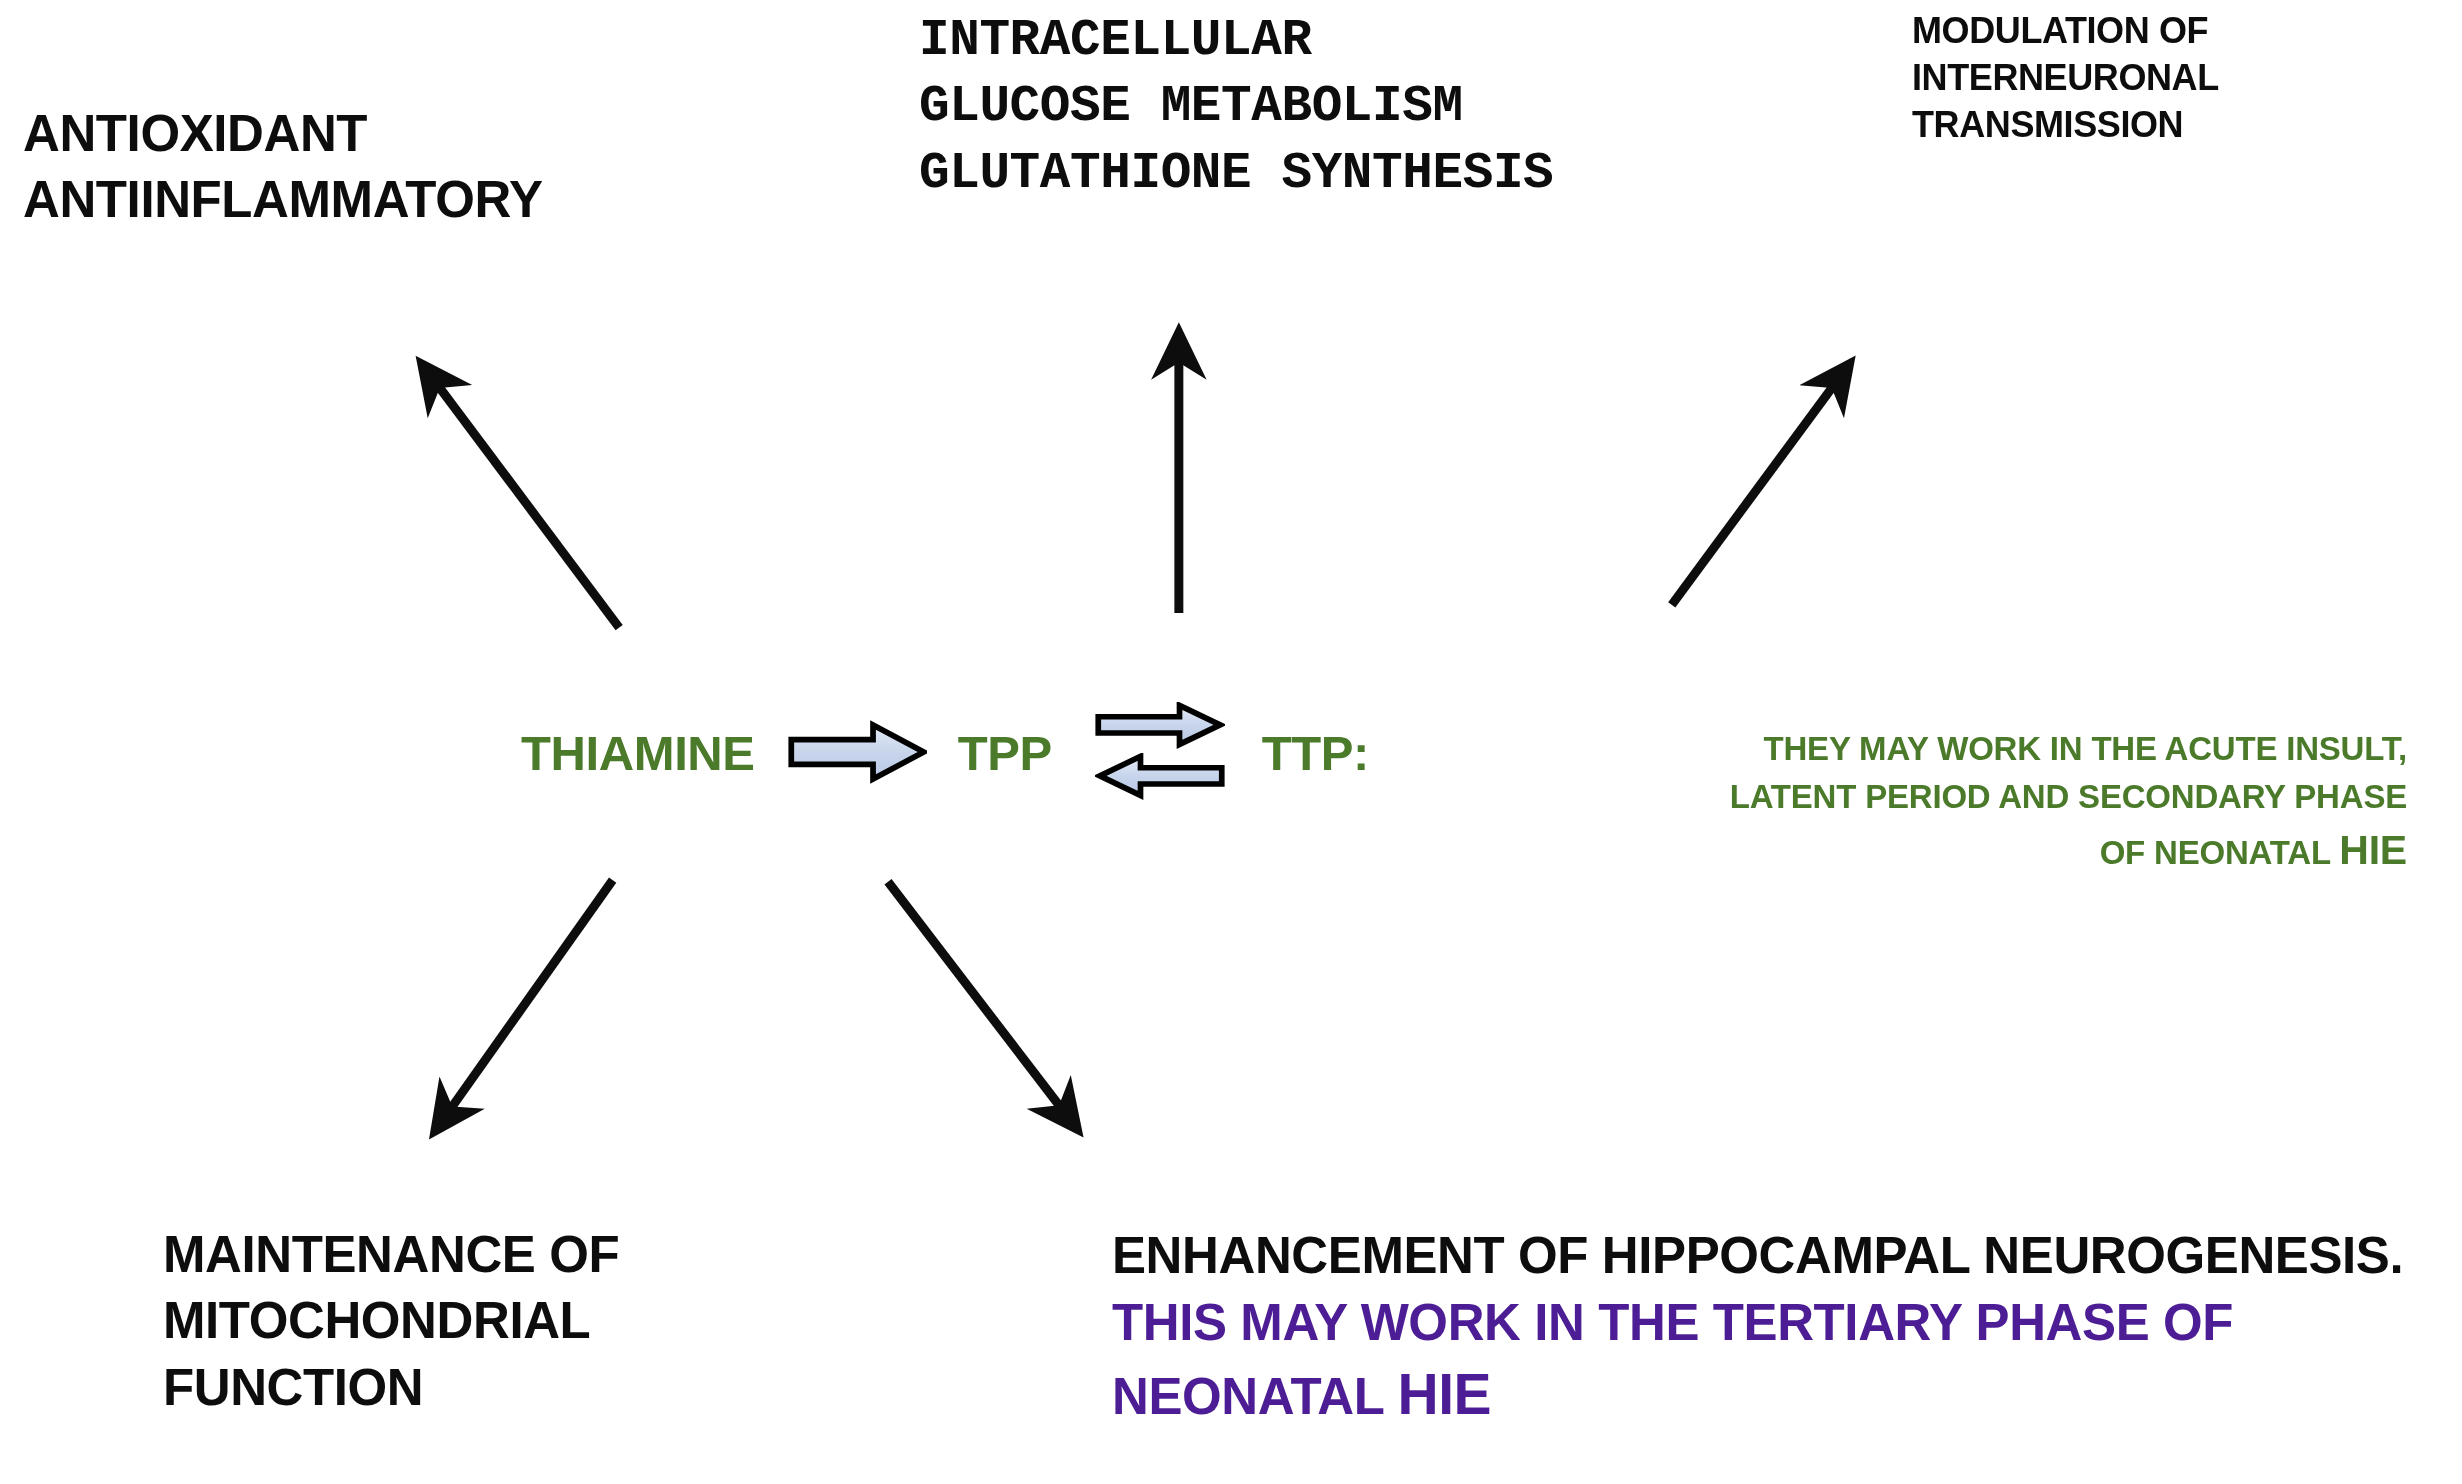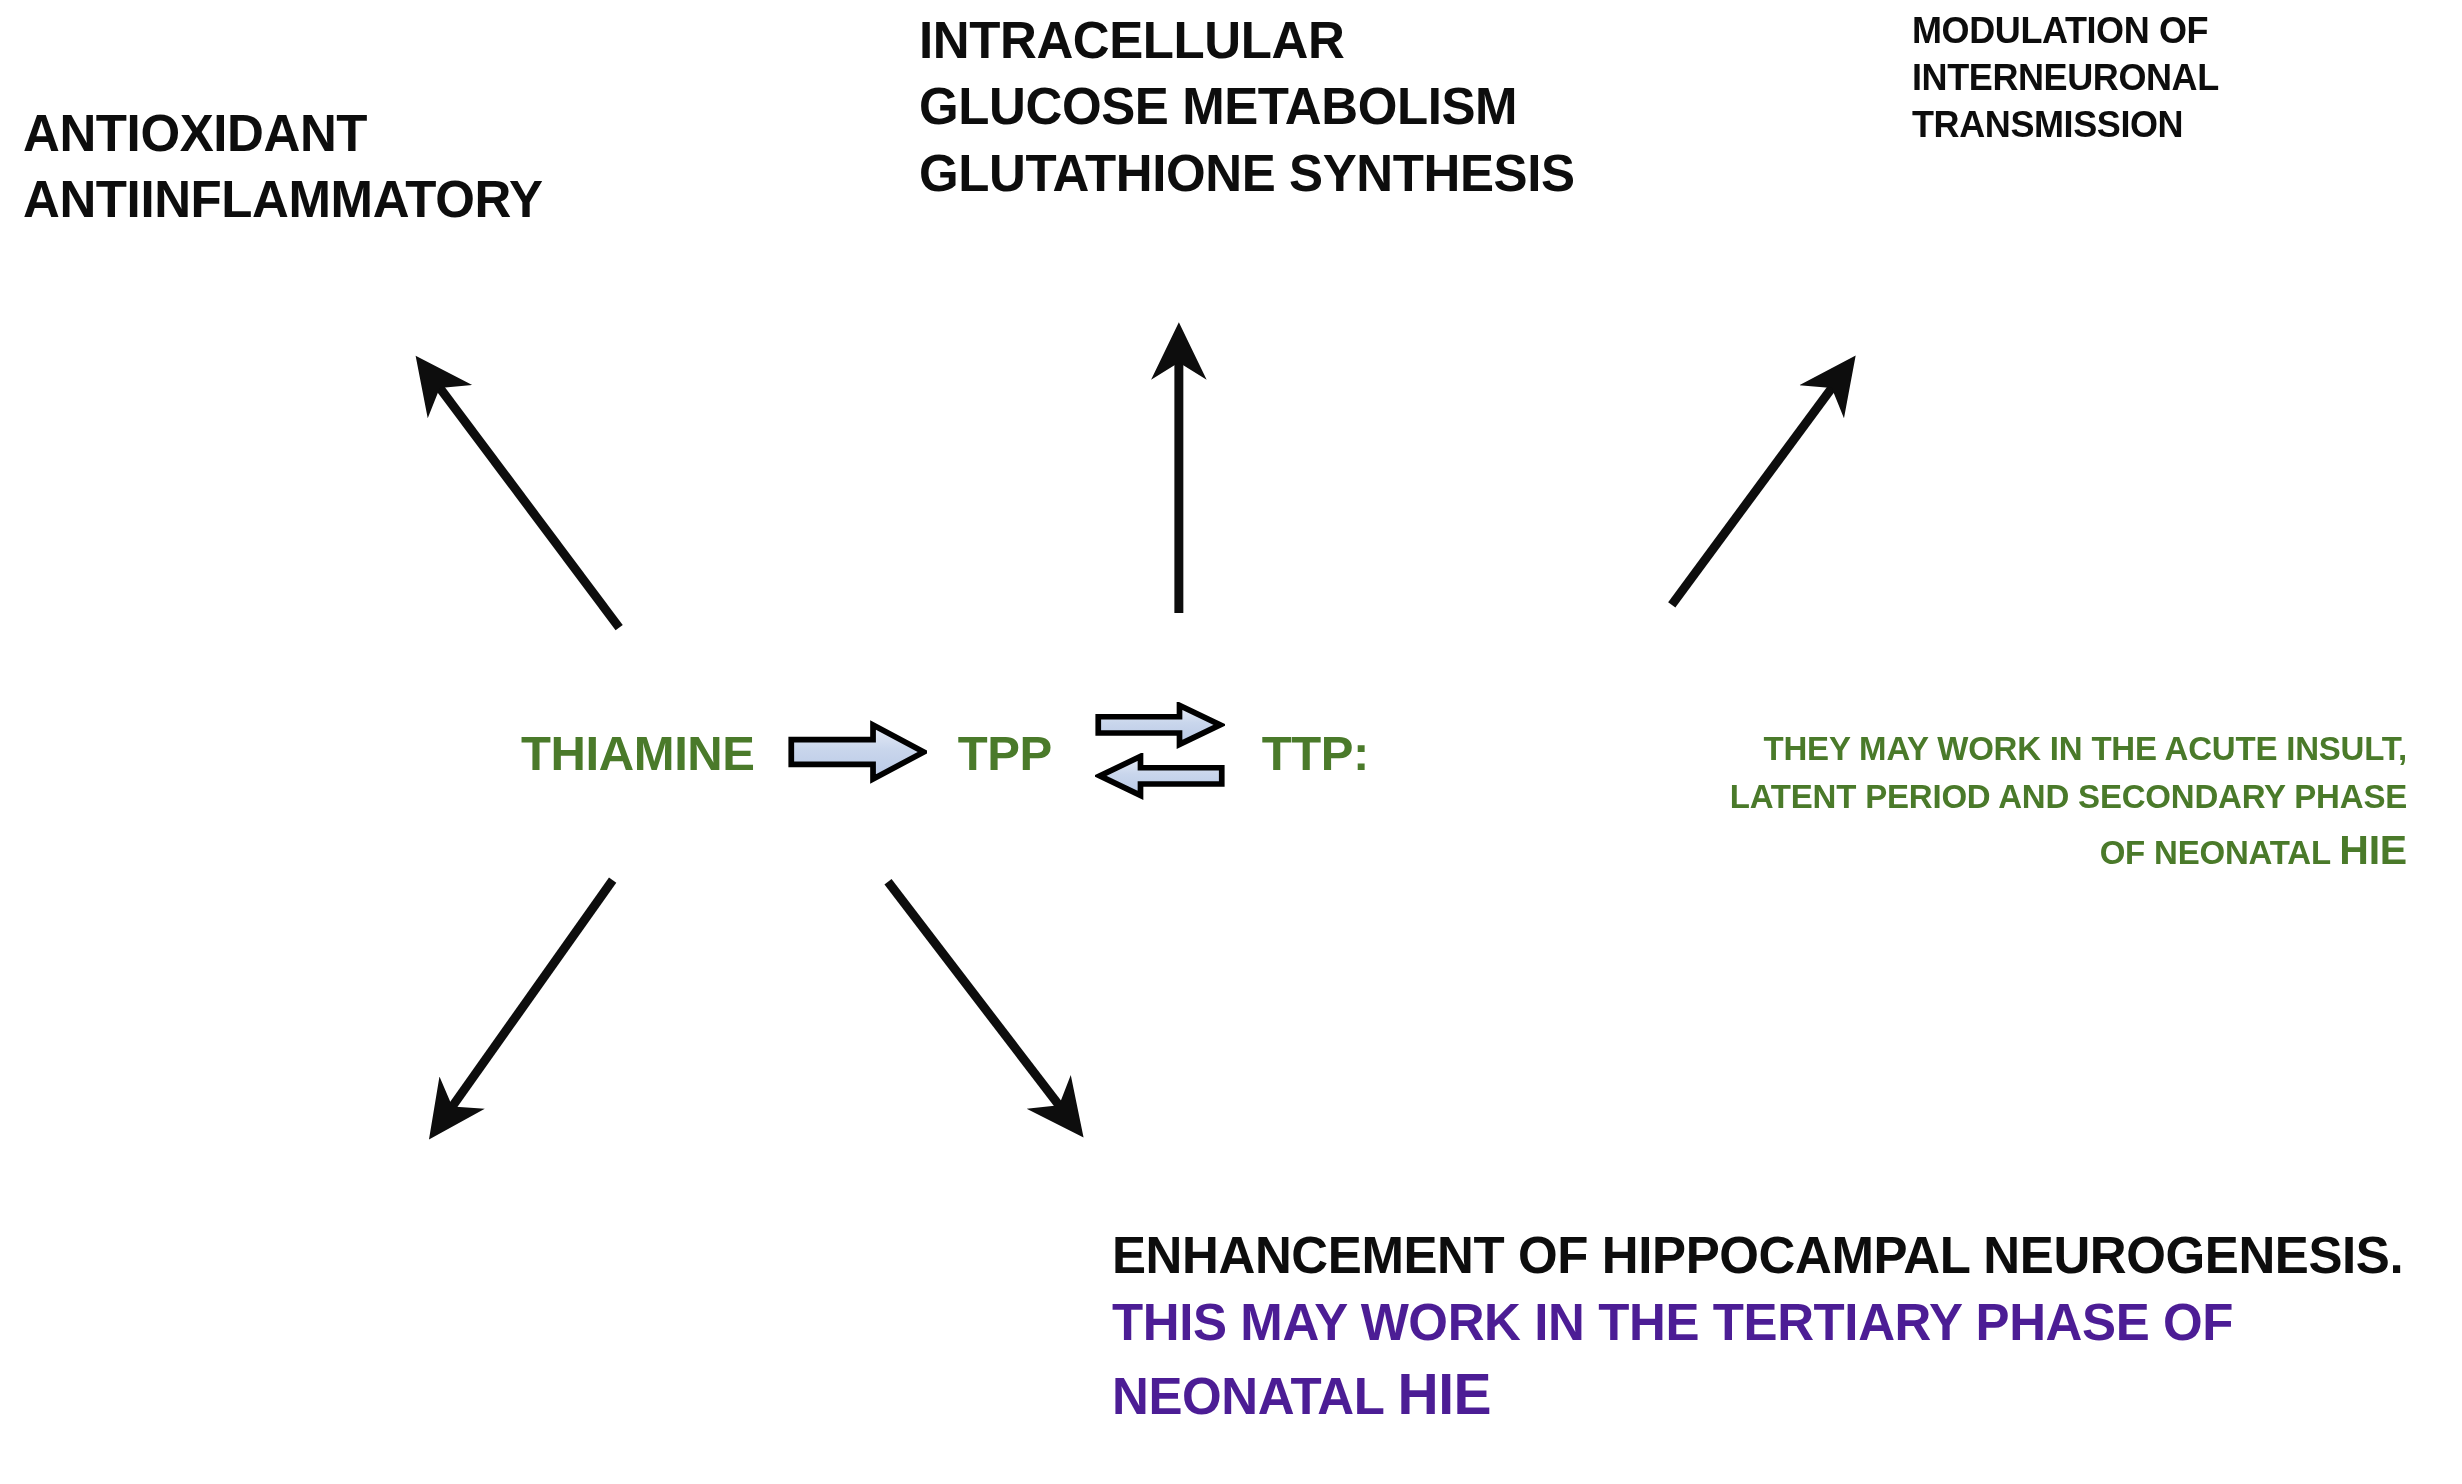--- a/index.html
+++ b/index.html
@@ -26,20 +26,21 @@
   .green { color: #4c1d95; }
 
   
   #label-antioxidant {
     left: 23px;  top: 101px;
     font-size: 51px;
   }
   #label-glucose {
     left: 919px; top: 8.1px;
     font-size: 51px;
+    font-family: Liberation Mono, monospace;
   }
   #label-modulation {
     left: 1912px; top: 8.1px;
     font-size: 36px;
   }
   #label-mitochondrial {
     left: 163px; top: 1222px;
     font-size: 51px;
   }
   #label-neurogenesis {
@@ -135,20 +136,23 @@
 ANTIINFLAMMATORY</div>
 
   <div class="blk black" id="label-glucose">INTRACELLULAR
 GLUCOSE METABOLISM
 GLUTATHIONE SYNTHESIS</div>
 
   <div class="blk black" id="label-modulation">MODULATION OF
 INTERNEURONAL
 TRANSMISSION</div>
 
+  <div class="blk black" id="label-mitochondrial">MAINTENANCE OF
+MITOCHONDRIAL
+FUNCTION</div>
 
   <div class="blk" id="label-neurogenesis"><span class="black">ENHANCEMENT OF HIPPOCAMPAL NEUROGENESIS.</span><span class="green"> THIS MAY WORK IN THE TERTIARY PHASE OF NEONATAL </span><span class="green hie-big">HIE</span></div>
 
   <div id="center-row">
 
     <span class="mol" id="mol-thiamine">THIAMINE</span>
 
     <span class="fat-arrow">
       <svg width="139" height="64" viewBox="0 0 170 78" xmlns="http://www.w3.org/2000/svg">
         <defs>

